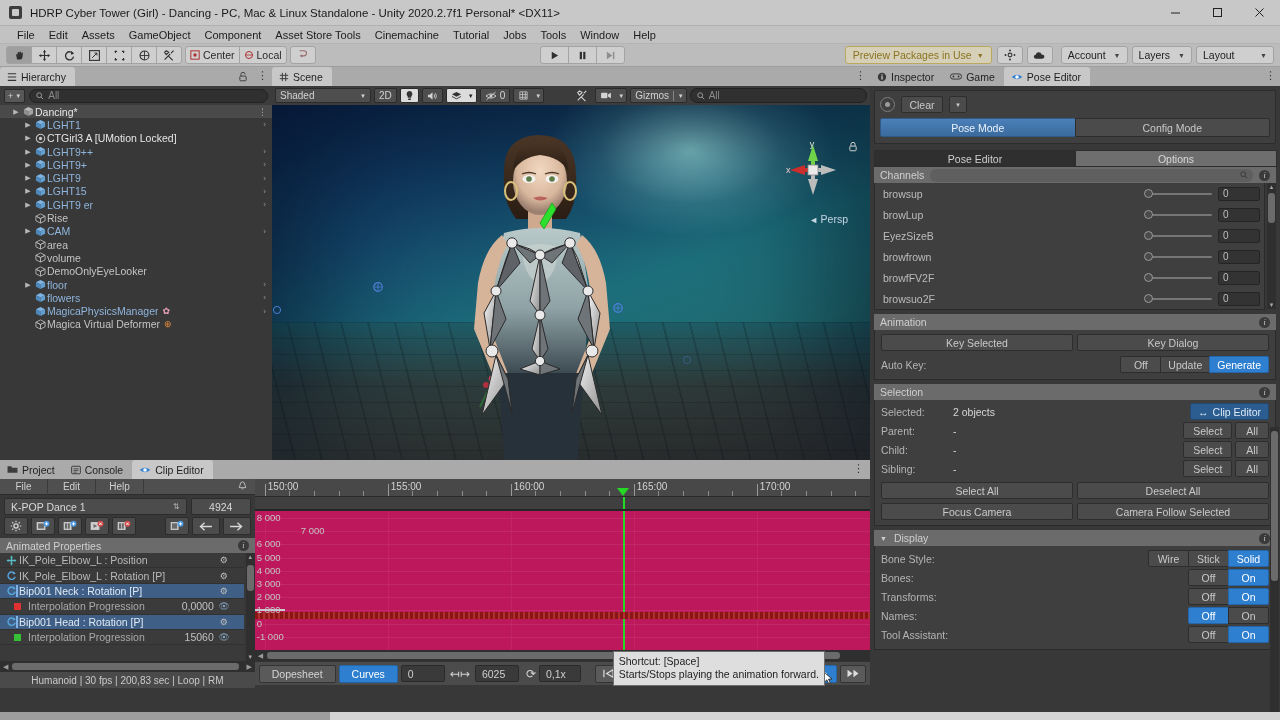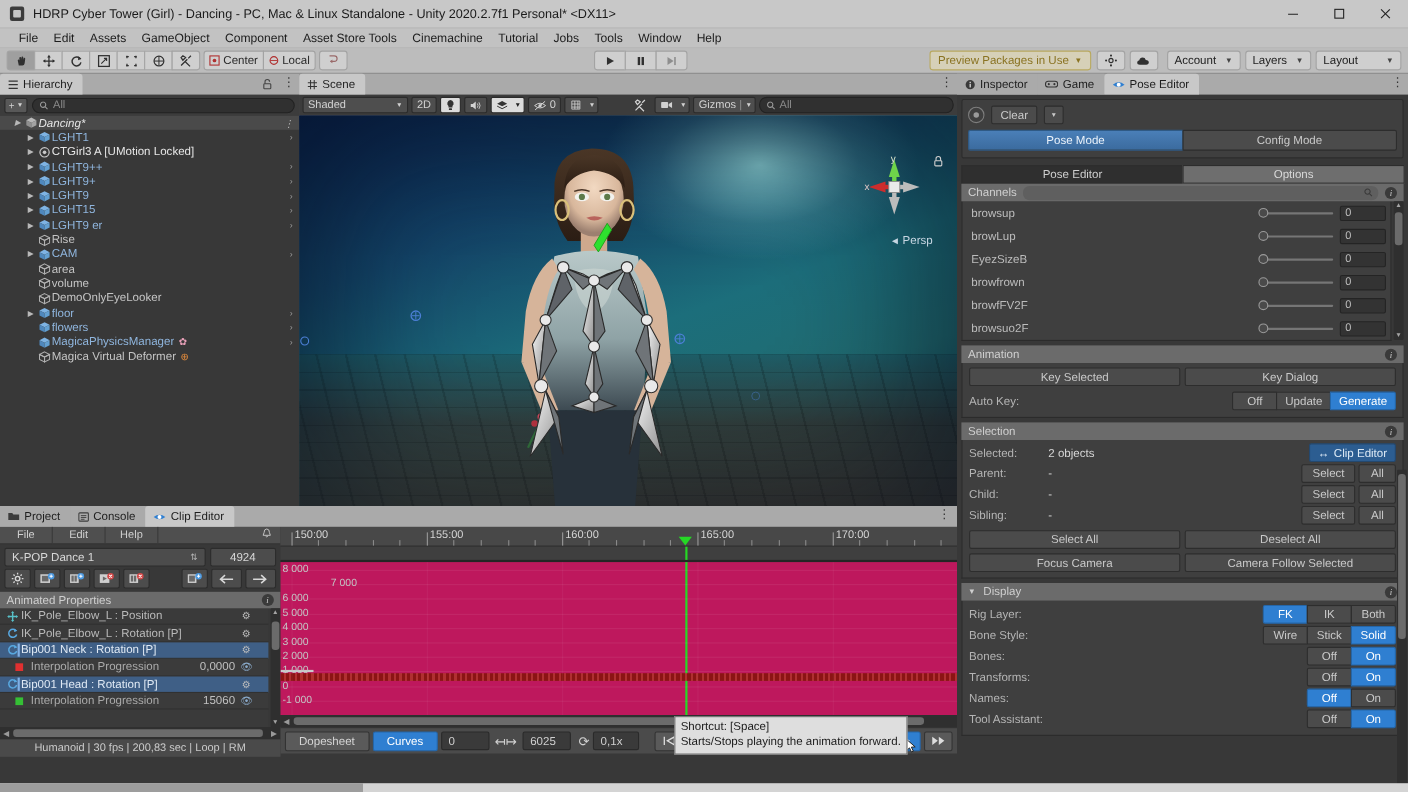--- a/index.html
+++ b/index.html
@@ -91,21 +91,21 @@
   .plusbtn {
     height: 14px; background: #585858; border: 1px solid #2a2a2a; border-radius: 2px;
     color: #d3d3d3; font-size: 9px; display: flex; align-items: center; padding: 0 3px; gap: 2px;
   }
   .srchbox {
     flex: 1; height: 14px; background: #303030; border: 1px solid #222; border-radius: 7px;
     display: flex; align-items: center; padding: 0 6px; gap: 4px; color: #8b8b8b; font-size: 10px;
   }
   .hr-list { overflow: hidden; }
   .hrow { height: 13.3px; display: flex; align-items: center; font-size: 10.5px; color: #c4c4c4; padding-left: 4px; position: relative;}
-  .hrow.root { background: #4a4a4a; font-style: italic; }
+  .hrow.root { background: #4a4a4a; }
   .hrow .arrow { width: 12px; font-size: 7px; color: #b8b8b8; display: flex; justify-content: center; flex: none;}
   .hrow .gi { width: 13px; display: flex; justify-content: center; flex: none;}
   .hrow .nm { white-space: nowrap; overflow: hidden; }
   .hrow .chev { position: absolute; right: 6px; color: #9a9a9a; font-size: 8px; }
   .hrow .dots { position: absolute; right: 5px; color: #b8b8b8; font-size: 9px; }
   .blue { color: #8fb5dd; }
   .white { color: #e6e6e6; }
   .grayn { color: #c4c4c4; }
 
   
@@ -1170,34 +1170,20 @@
         <span class="lft">
             <span style="font-size:7px;margin-right:3px">▼</span>
             <span>Display</span>
           </span>
         <span class="ri">
             <span class="infoico">i</span>
           </span>
       </div>
       <div class="dispsect" id="disp-rows">
           <div class="kvrow">
-            <span class="k" style="width:110px">Rig Layer:</span>
-            <div class="segbtns">
-              <div class="btn active">
-                <span>FK</span>
-              </div>
-              <div class="btn">
-                <span>IK</span>
-              </div>
-              <div class="btn">
-                <span>Both</span>
-              </div>
-            </div>
-          </div>
-          <div class="kvrow">
             <span class="k" style="width:110px">Bone Style:</span>
             <div class="segbtns">
               <div class="btn">
                 <span>Wire</span>
               </div>
               <div class="btn">
                 <span>Stick</span>
               </div>
               <div class="btn active">
                 <span>Solid</span>

